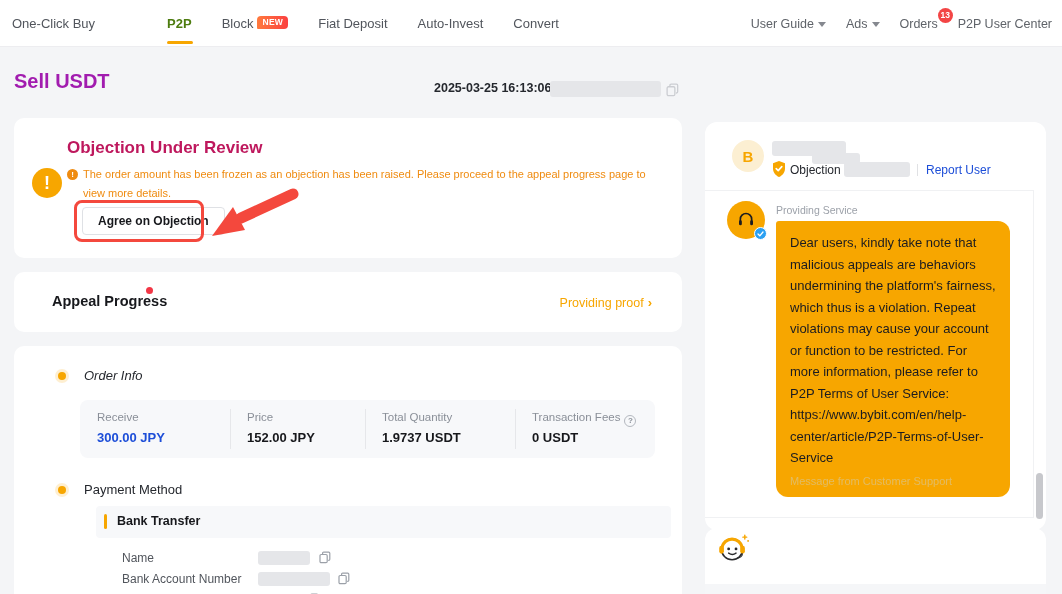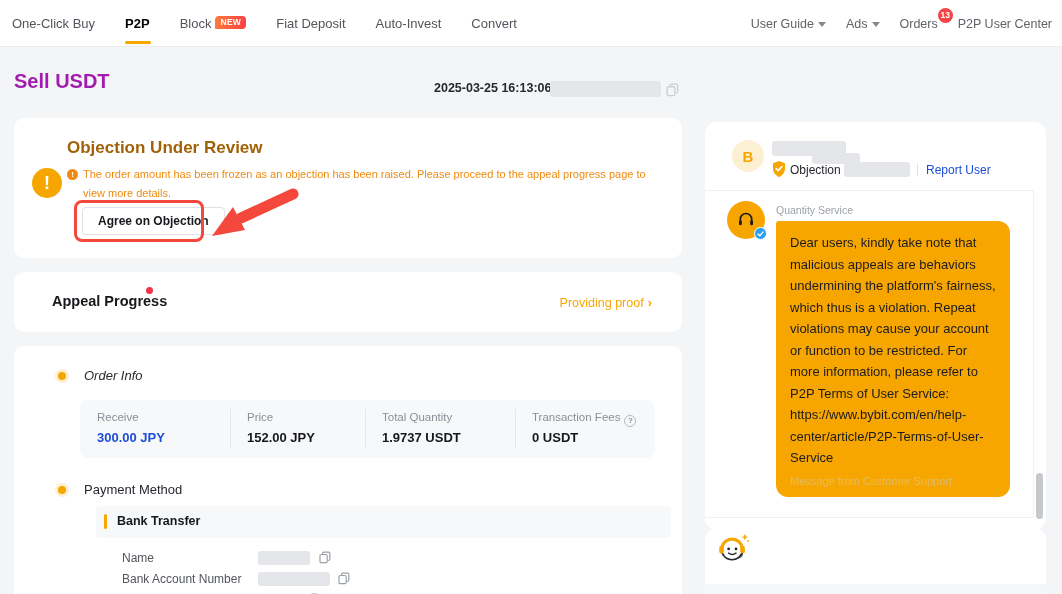--- a/index.html
+++ b/index.html
@@ -9,21 +9,21 @@
     position:relative; width:1062px; height:594px; overflow:hidden;
     background:#f4f5f7; margin:0 auto;
   }
   
   .topnav {
     position:absolute; left:0; top:0; width:1062px; height:47px;
     background:#ffffff; border-bottom:1px solid #ededf0;
   }
   .nav-left { position:absolute; left:12px; top:0; height:47px; display:flex; align-items:center; gap:30px; }
   .nav-item { font-size:13px; color:#51555c; font-weight:500; white-space:nowrap; cursor:pointer; position:relative; }
-  .nav-item.active { color:#000000; font-weight:700; }
+  .nav-item.active { color:#4d7c0f; font-weight:700;margin-left:42px; }
   .nav-underline { position:absolute; left:0; bottom:-13px; width:26px; height:3px; background:#f7a600; border-radius:2px; }
   .badge-new {
     display:inline-block; margin-left:4px; padding:1px 5px 2px; font-size:8.5px; font-weight:700;
     color:#fff; background:linear-gradient(90deg,#ff7a3d,#fb4040); border-radius:4px 4px 4px 1px;
     vertical-align:3px; letter-spacing:.3px;
   }
   .nav-right { position:absolute; right:10px; top:0; height:47px; display:flex; align-items:center; gap:20px; }
   .nav-right .nav-item { color:#5f6369; font-weight:400; font-size:12.5px; }
   .caret { display:inline-block; margin-left:4px; width:0; height:0; border-left:4px solid transparent; border-right:4px solid transparent; border-top:5px solid #85888f; vertical-align:1px; }
   .orders-wrap { position:relative; }
@@ -45,21 +45,21 @@
   #card-appeal    { left:14px; top:272px; width:668px; height:60px; }
   #card-order     { left:14px; top:346px; width:668px; height:300px; }
   #card-chat      { left:705px; top:122px; width:341px; height:408px; border-radius:12px; }
   #card-bottom    { left:705px; top:528px; width:341px; height:80px; border-radius:12px; }
   
   .obj-circle {
     position:absolute; left:18px; top:50px; width:30px; height:30px; border-radius:50%;
     background:#f7a600; color:#fff; font-weight:700; font-size:18px;
     display:flex; align-items:center; justify-content:center;
   }
-  .obj-title { position:absolute; left:53px; top:20px; font-size:17px; font-weight:700; color:#a16207; }
+  .obj-title { position:absolute; left:53px; top:20px; font-size:17px; font-weight:700; color:#be185d; }
   .obj-warn {
     position:absolute; left:53px; top:47px; width:584px;
     font-size:11px; line-height:19px; color:#ef8b10; padding-left:16px;
   }
   .warn-ic {
     position:absolute; left:0; top:4px; width:11px; height:11px; border-radius:50%;
     background:#ef8b10; color:#fff; font-size:8px; font-weight:700;
     display:flex; align-items:center; justify-content:center;
   }
   .obj-btn {
@@ -285,21 +285,21 @@
           <path d="M5.2 14v-3a6.8 6.8 0 0 1 13.6 0v3" stroke="#1b1c20" stroke-width="2" fill="none" stroke-linecap="round"></path>
           <rect x="3.6" y="12.4" width="3.4" height="6" rx="1.7" fill="#1b1c20"></rect>
           <rect x="17" y="12.4" width="3.4" height="6" rx="1.7" fill="#1b1c20"></rect>
         </svg>
         <span class="cs-badge">
           <svg width="7" height="6" viewBox="0 0 7 6">
               <path d="M1 3l1.8 1.8L6 1" stroke="#fff" stroke-width="1.3" fill="none" stroke-linecap="round" stroke-linejoin="round"></path>
             </svg>
         </span>
       </div>
-      <div class="cs-name">Quantity Service</div>
+      <div class="cs-name">Providing Service</div>
       <div class="cs-bubble">
         <div class="cs-text">Dear users, kindly take note that malicious appeals are behaviors undermining the platform's fairness, which thus is a violation. Repeat violations may cause your account or function to be restricted. For more information, please refer to P2P Terms of User Service: https://www.bybit.com/en/help-center/article/P2P-Terms-of-User-Service</div>
         <div class="cs-footer">Message from Customer Support</div>
       </div>
     </div>
     <div class="chat-scrollbar"></div>
   </div>
 
   <div class="card" id="card-bottom">
     <span class="mascot">

